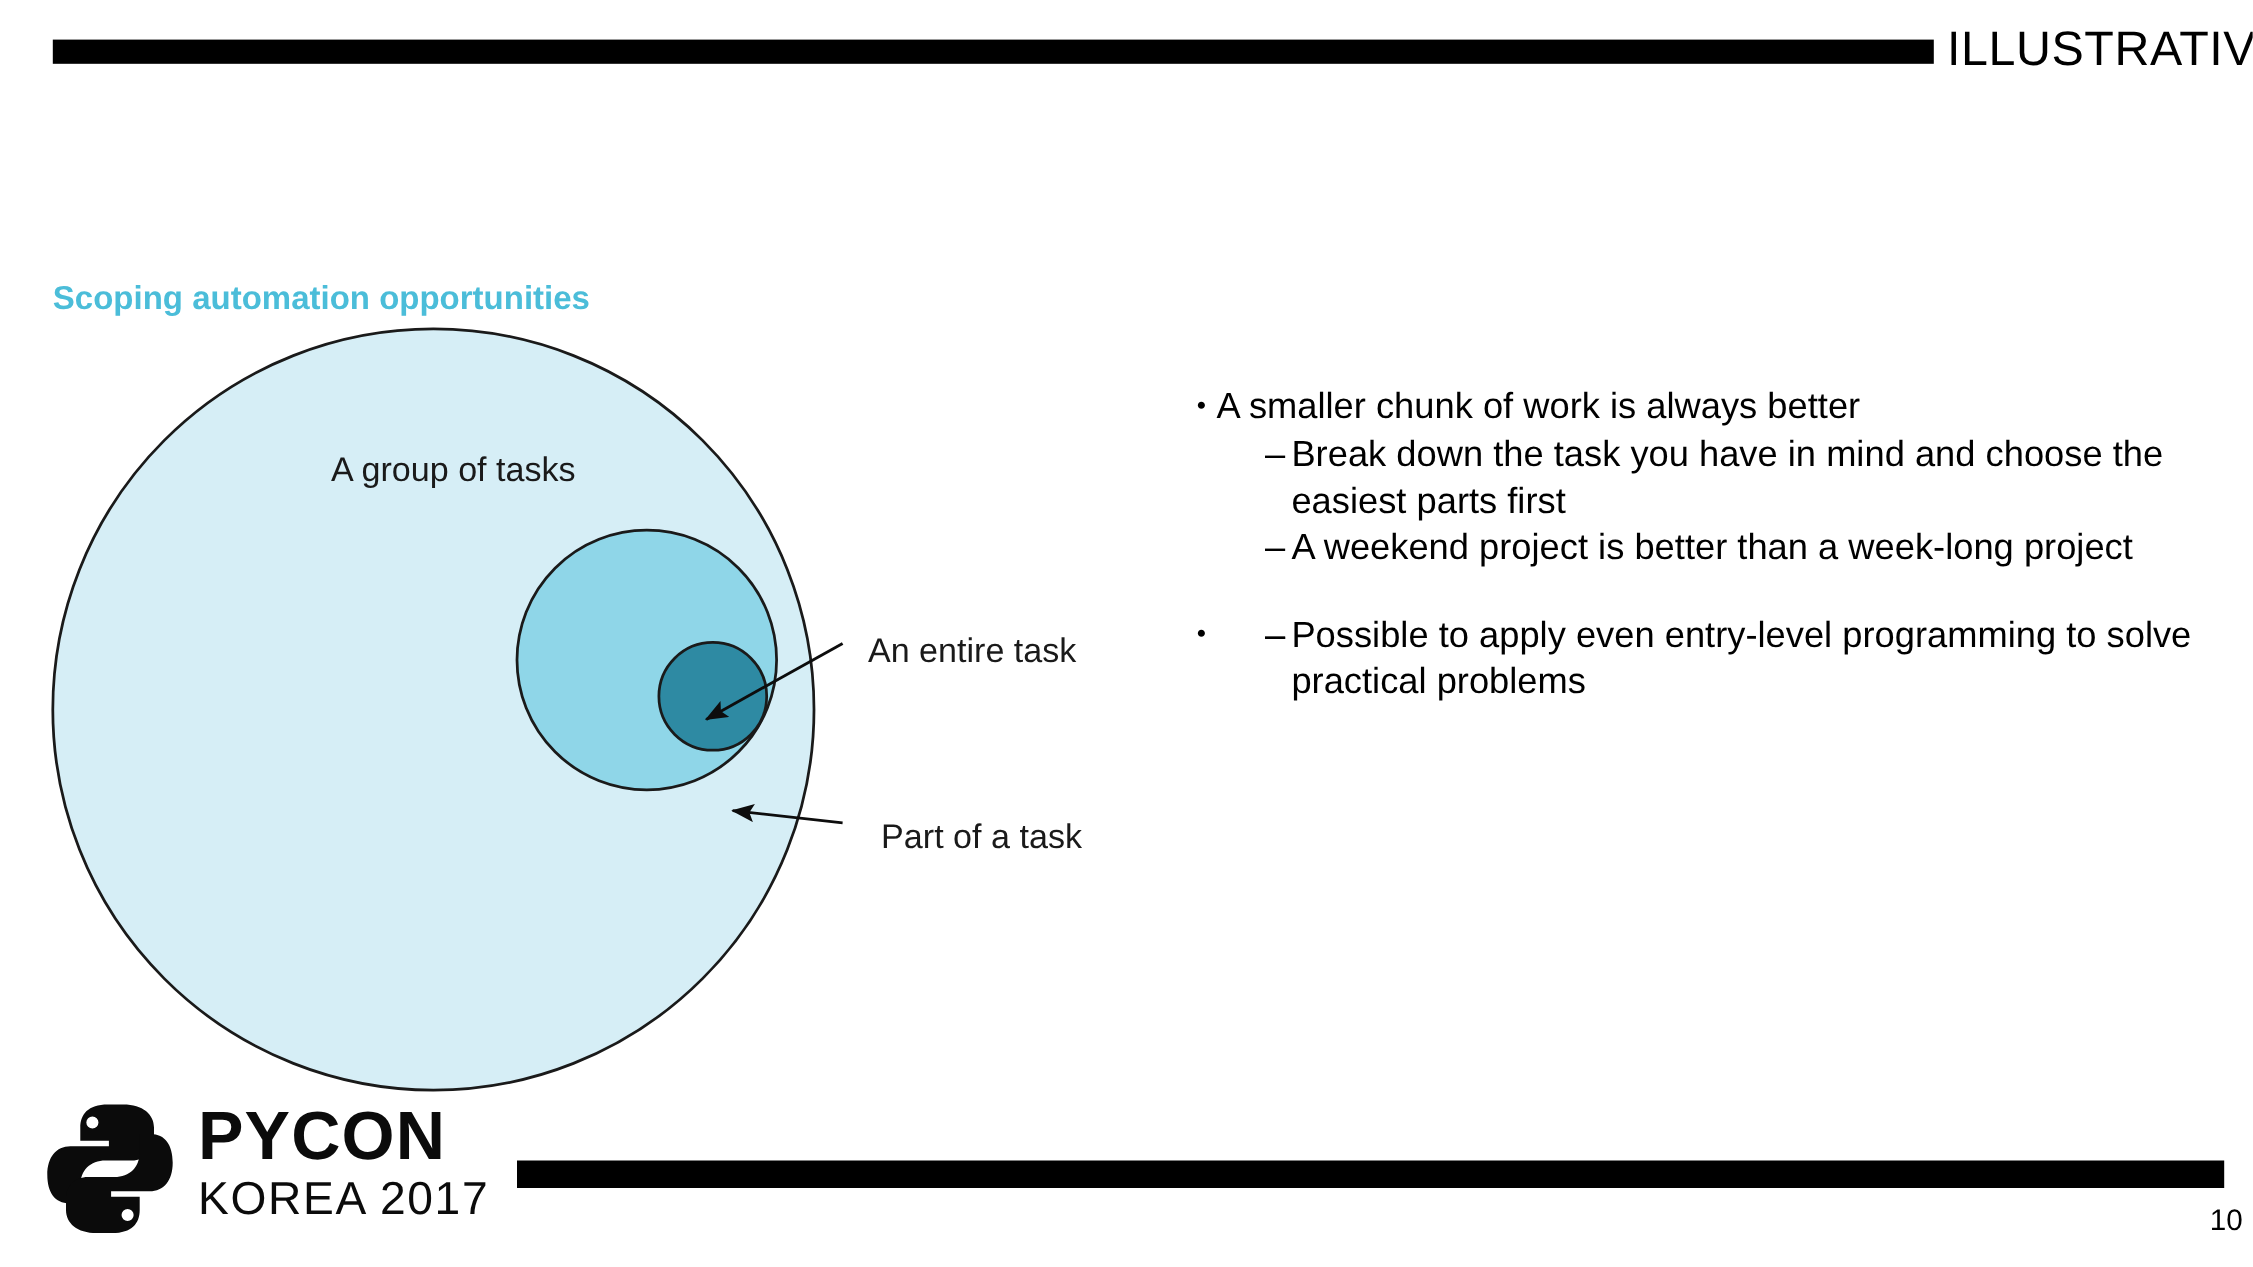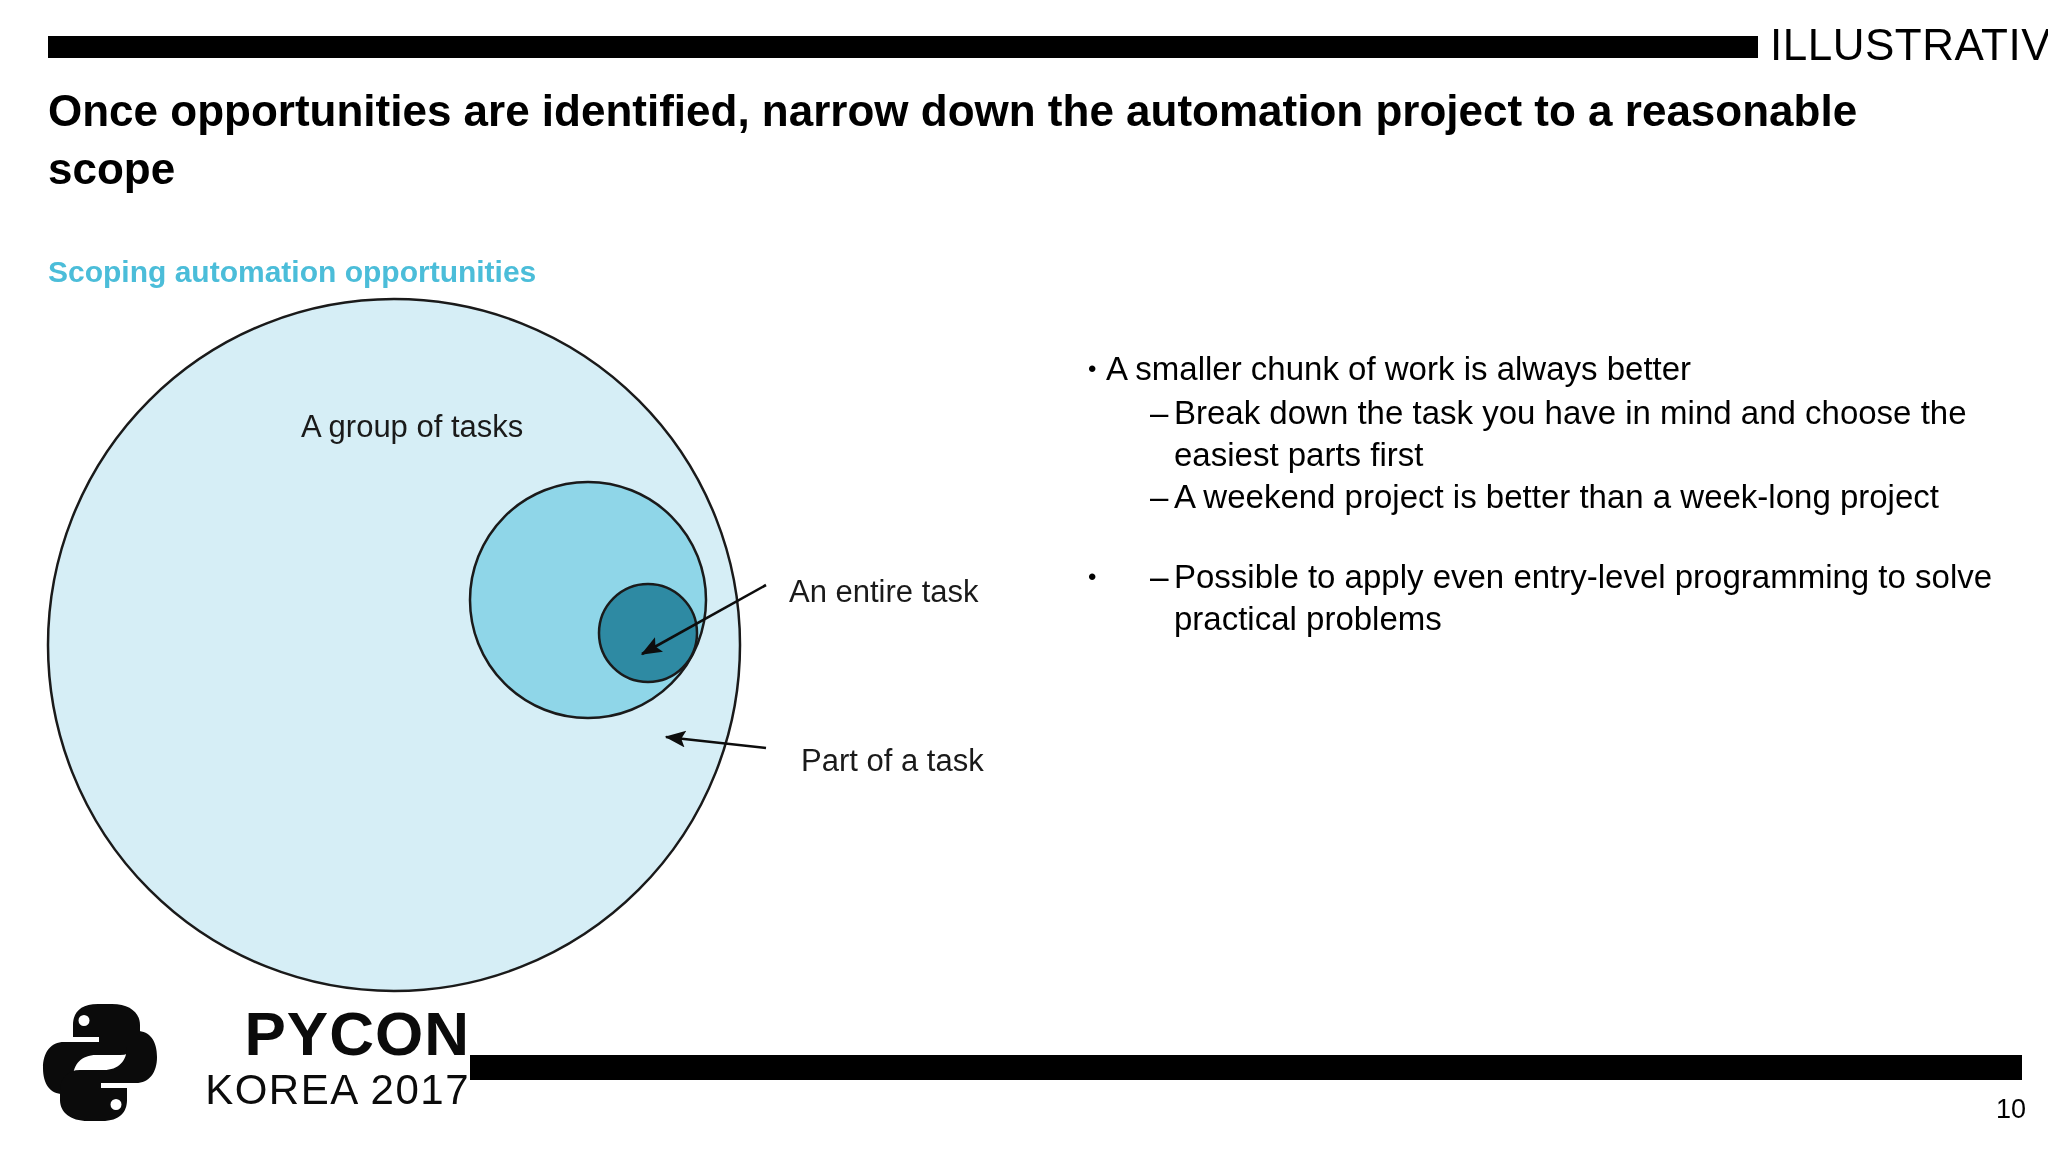--- a/index.html
+++ b/index.html
@@ -136,39 +136,38 @@
   #footer-rule {
     position: absolute;
     left: 470px;
     top: 1055px;
     width: 1552px;
     height: 25px;
     background: #000000;
   }
   #page-number {
     position: absolute;
-    right: 22px;
+    right: 9px;
     top: 1092px;
     font-size: 27px;
     line-height: 34px;
     color: #000000;
   }
   #pycon-logo {
     position: absolute;
     left: 40px;
     top: 1000px;
     width: 430px;
     height: 130px;
   }
   #logo-wordmark {
     position: absolute;
     left: 140px;
     top: 2px;
     width: 290px;
-    text-align: right;
   }
   #logo-pycon {
     font-size: 62px;
     line-height: 64px;
     font-weight: bold;
     letter-spacing: 1px;
     color: #0b0b0b;
   }
   #logo-korea {
     font-size: 42px;
@@ -179,21 +178,20 @@
   }
 </style>
 </head>
 <body>
 
 <div id="slide">
 
   <div id="header-rule"></div>
   <div id="illustrative-label">ILLUSTRATIVE</div>
 
-  <div id="page-title">Once opportunities are identified, narrow down the automation project to a reasonable scope</div>
   <div id="page-subtitle">Scoping automation opportunities</div>
 
   <div id="venn">
     <svg class="venn-svg" width="1050" height="730" viewBox="0 0 1050 730">
       <defs>
         <marker id="arrowhead" markerWidth="9" markerHeight="9" refX="7.5" refY="3.2" orient="auto" markerUnits="strokeWidth">
           <path d="M0,0 L8,3.2 L0,6.4 L1.6,3.2 z" fill="#0d0d0d"></path>
         </marker>
       </defs>
       <circle cx="394" cy="365" r="346" fill="#D6EEF6" stroke="#1a1a1a" stroke-width="2.5"></circle>

